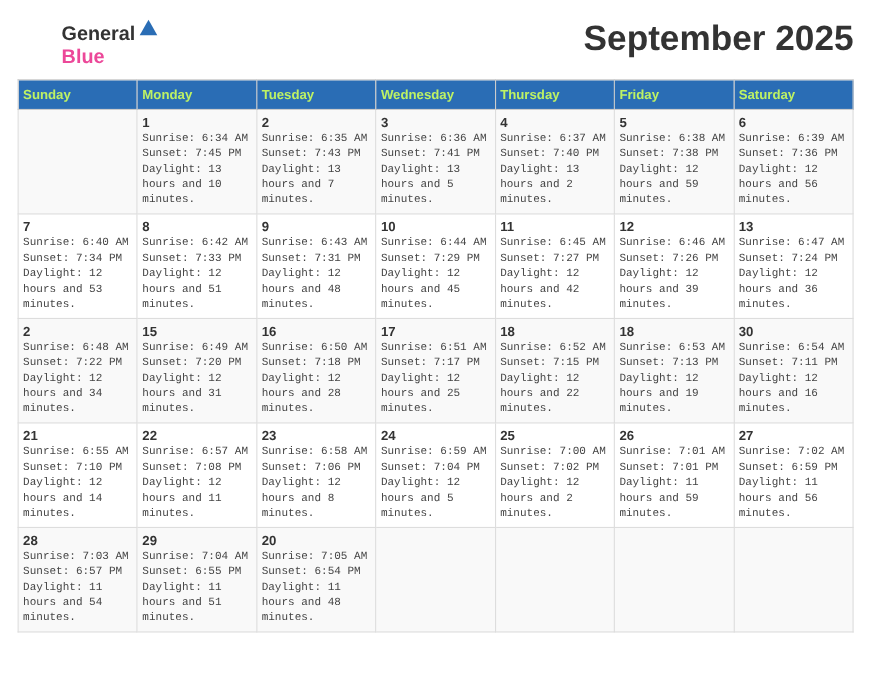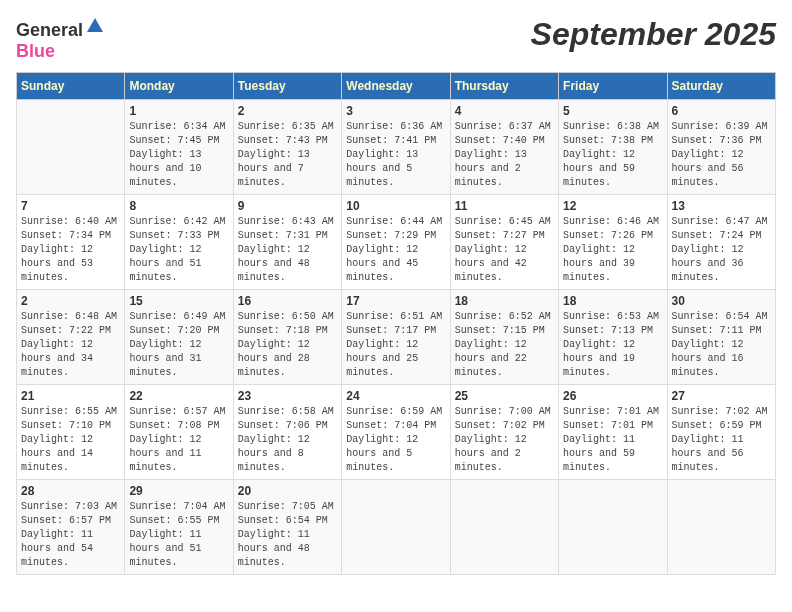--- a/index.html
+++ b/index.html
@@ -8,20 +8,21 @@
       background: #fff;
       width: 792px;
       min-height: 612px;
       padding: 16px;
     }
     .header-area {
       display: flex;
       justify-content: space-between;
       align-items: flex-start;
       margin-bottom: 10px;
+      margin-left: 40px;
     }
     .logo {
       display: flex;
       align-items: center;
     }
     .logo-text-general {
       font-size: 18px;
       font-weight: bold;
       color: #333;
     }
@@ -30,39 +31,38 @@
       font-weight: bold;
       color: #ec4899;
     }
     .logo-icon {
       width: 20px;
       height: 20px;
       margin-left: 2px;
     }
     .title-area {
       text-align: right;
-      font-style: italic;
     }
     .month-title {
       font-size: 32px;
       font-weight: bold;
       color: #333;
     }
     .location-title {
       font-size: 14px;
       color: #555;
     }
     table {
       width: 100%;
       border-collapse: collapse;
       font-size: 11px;
     }
     thead tr th {
       background-color: #2a6db5;
-      color: #fef9c3;
+      color: #bef264;
       padding: 6px 4px;
       text-align: left;
       font-size: 12px;
       font-weight: bold;
       border: 1px solid #ccc;
     }
     tbody tr td {
       vertical-align: top;
       padding: 4px;
       border: 1px solid #ddd;

